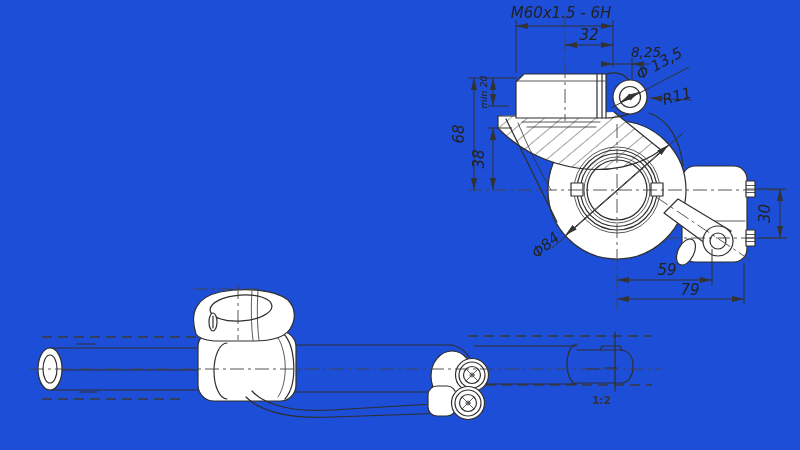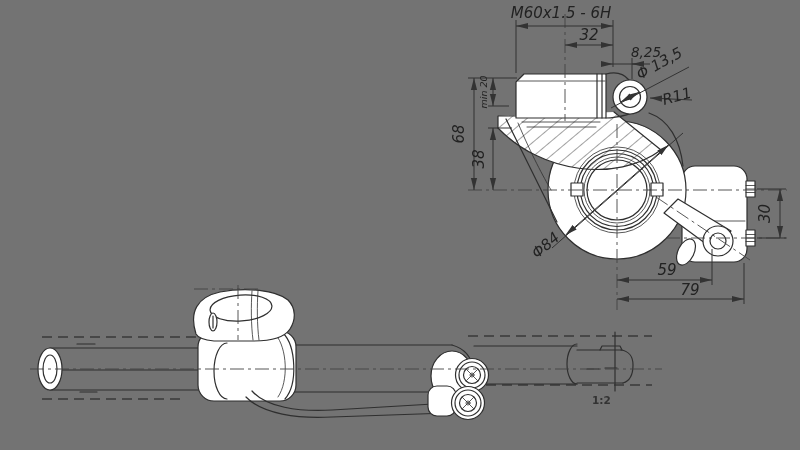--- a/index.html
+++ b/index.html
@@ -1,16 +1,16 @@
 <!DOCTYPE html>
 <html><head>
 <meta charset="utf-8">
 <style>
   html,body{margin:0;padding:0;background:#fff;}
-  #stage{position:relative;width:800px;height:450px;background:#737373;overflow:hidden;
+  #stage{position:relative;width:800px;height:450px;background:#1d4ed8;overflow:hidden;
          font-family:"DejaVu Sans",sans-serif;}
   svg{position:absolute;left:0;top:0;}
   .geo{stroke:#2f2f2f;stroke-width:1.2;fill:none;stroke-linecap:round;stroke-linejoin:round;}
   .geow{stroke:#2f2f2f;stroke-width:1.2;fill:#ffffff;stroke-linejoin:round;}
   .thin{stroke-width:0.8;}
   .cl{stroke:#444;stroke-width:0.9;fill:none;stroke-dasharray:14 4 3 4;}
   .ph{stroke:#3a3a3a;stroke-width:1.3;fill:none;stroke-dasharray:10 6;}
   .dim{stroke:#333;stroke-width:1;fill:none;}
   .dtxt{fill:#222;font-style:italic;font-size:15px;font-family:"DejaVu Sans",sans-serif;}
   .small{font-size:9.5px;}

